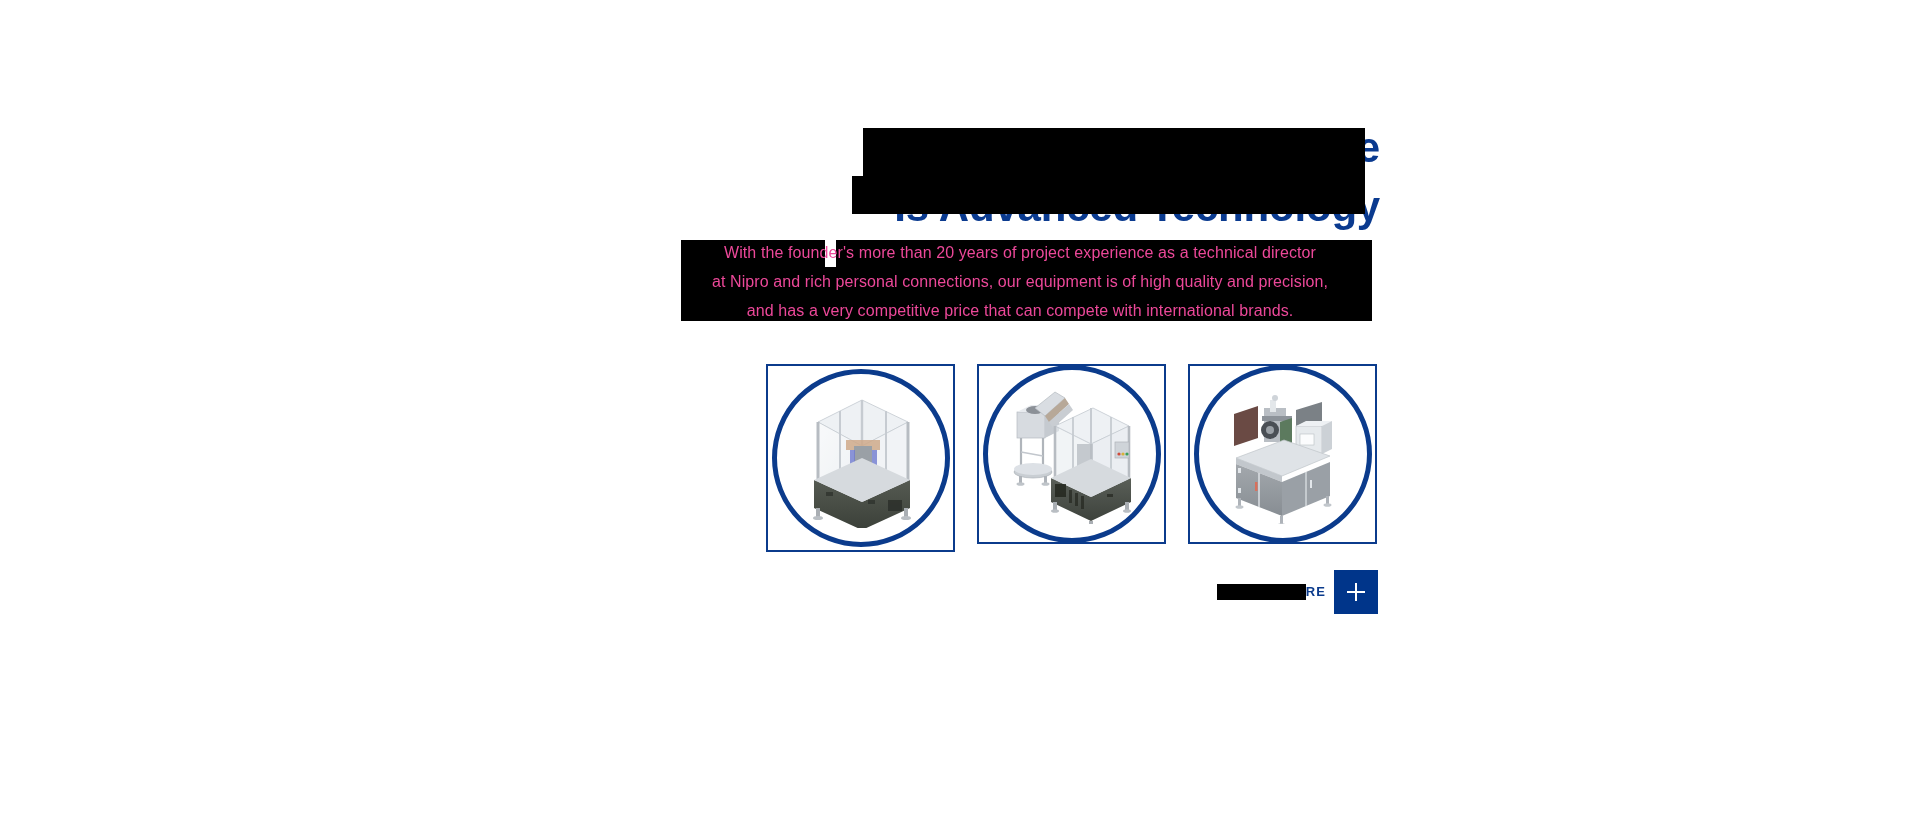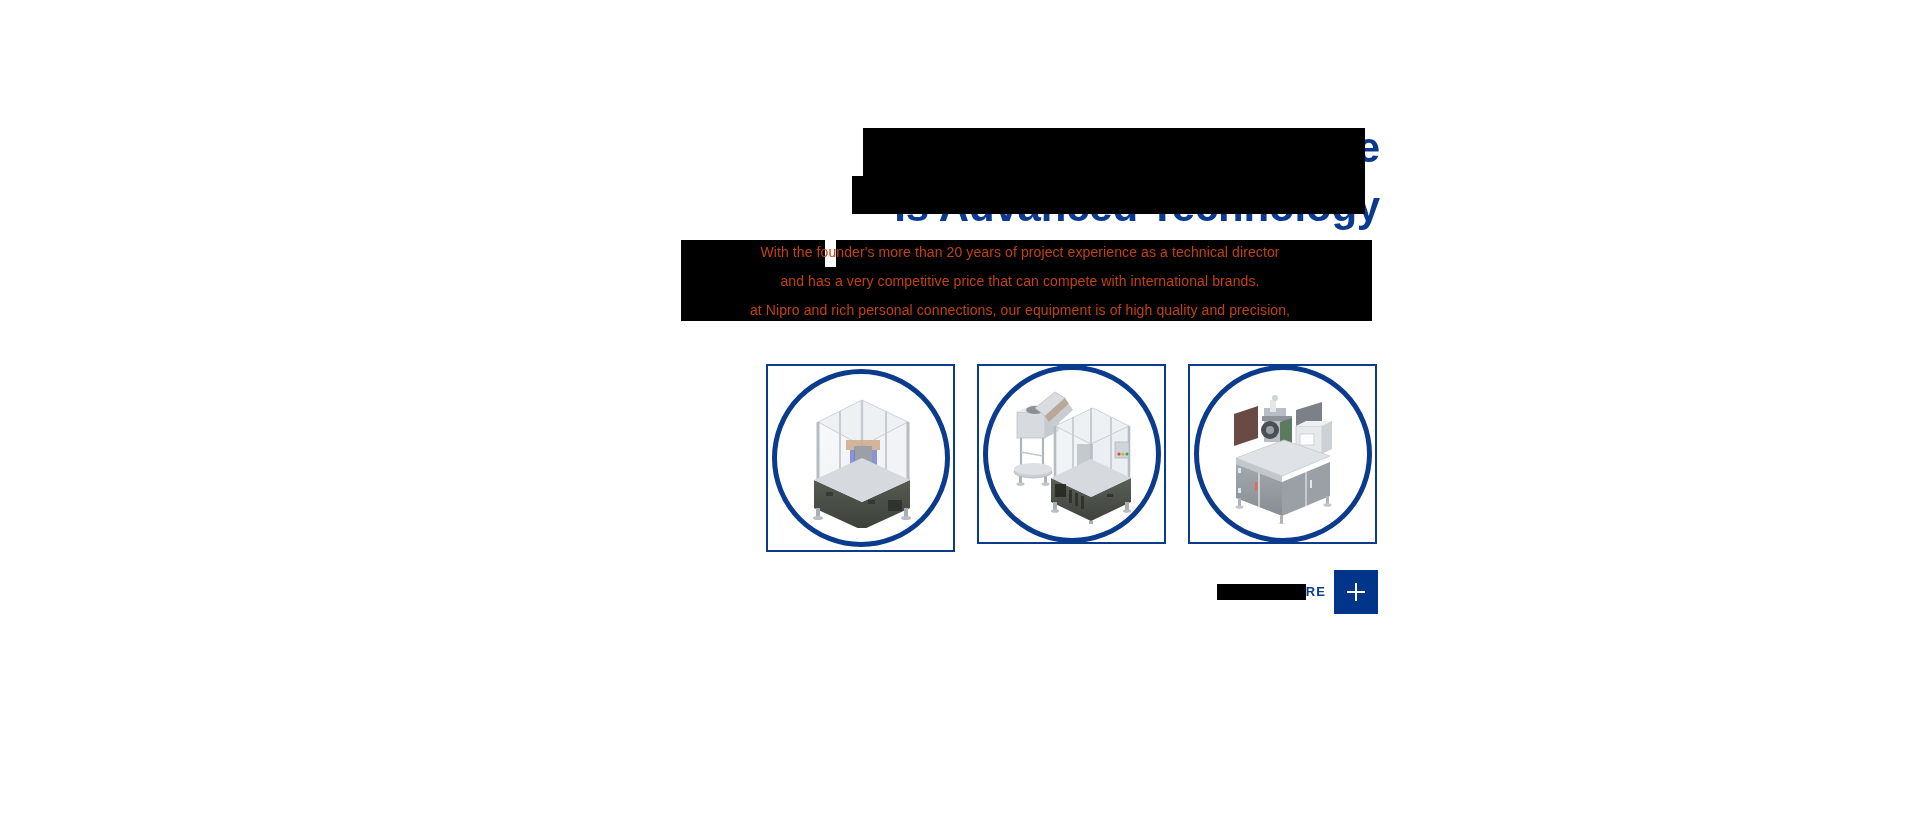--- a/index.html
+++ b/index.html
@@ -29,23 +29,23 @@
   #occ-head-a{left:863px;top:128px;width:502px;height:48px;}
   #occ-head-b{left:852px;top:176px;width:513px;height:38px;}
 
   
   #para-block{
     position:absolute; left:660px; top:238px; width:720px;
     text-align:center;
   }
   .para-line{
     display:block;
-    font-size:14px;
+    font-size:16px;
     line-height:29px;
-    color:#c2410c;
+    color:#ec4899;
     white-space:nowrap;
     letter-spacing:0.1px;
   }
   #occ-par-a{left:681px;top:240px;width:144px;height:81px;}
   #occ-par-b{left:836px;top:240px;width:536px;height:27px;}
   #occ-par-c{left:825px;top:267px;width:547px;height:27px;}
   #occ-par-d{left:825px;top:294px;width:547px;height:27px;}
 
   
   #cards{
@@ -107,22 +107,22 @@
   <div class="occ" id="occ-head-a"></div>
   <div class="occ" id="occ-head-b"></div>
 
   <div class="occ" id="occ-par-a"></div>
   <div class="occ" id="occ-par-b"></div>
   <div class="occ" id="occ-par-c"></div>
   <div class="occ" id="occ-par-d"></div>
 
   <div id="para-block">
     <span class="para-line">With the founder's more than 20 years of project experience as a technical director</span>
+    <span class="para-line">at Nipro and rich personal connections, our equipment is of high quality and precision,</span>
     <span class="para-line">and has a very competitive price that can compete with international brands.</span>
-    <span class="para-line">at Nipro and rich personal connections, our equipment is of high quality and precision,</span>
   </div>
 
   <div id="cards">
 
     <div class="card card-1">
       <div class="ring"></div>
       <svg class="shot" viewBox="0 0 130 140">
         <defs>
           <linearGradient id="m1base" x1="0" y1="0" x2="0" y2="1">
             <stop offset="0" stop-color="#555a52"></stop>

